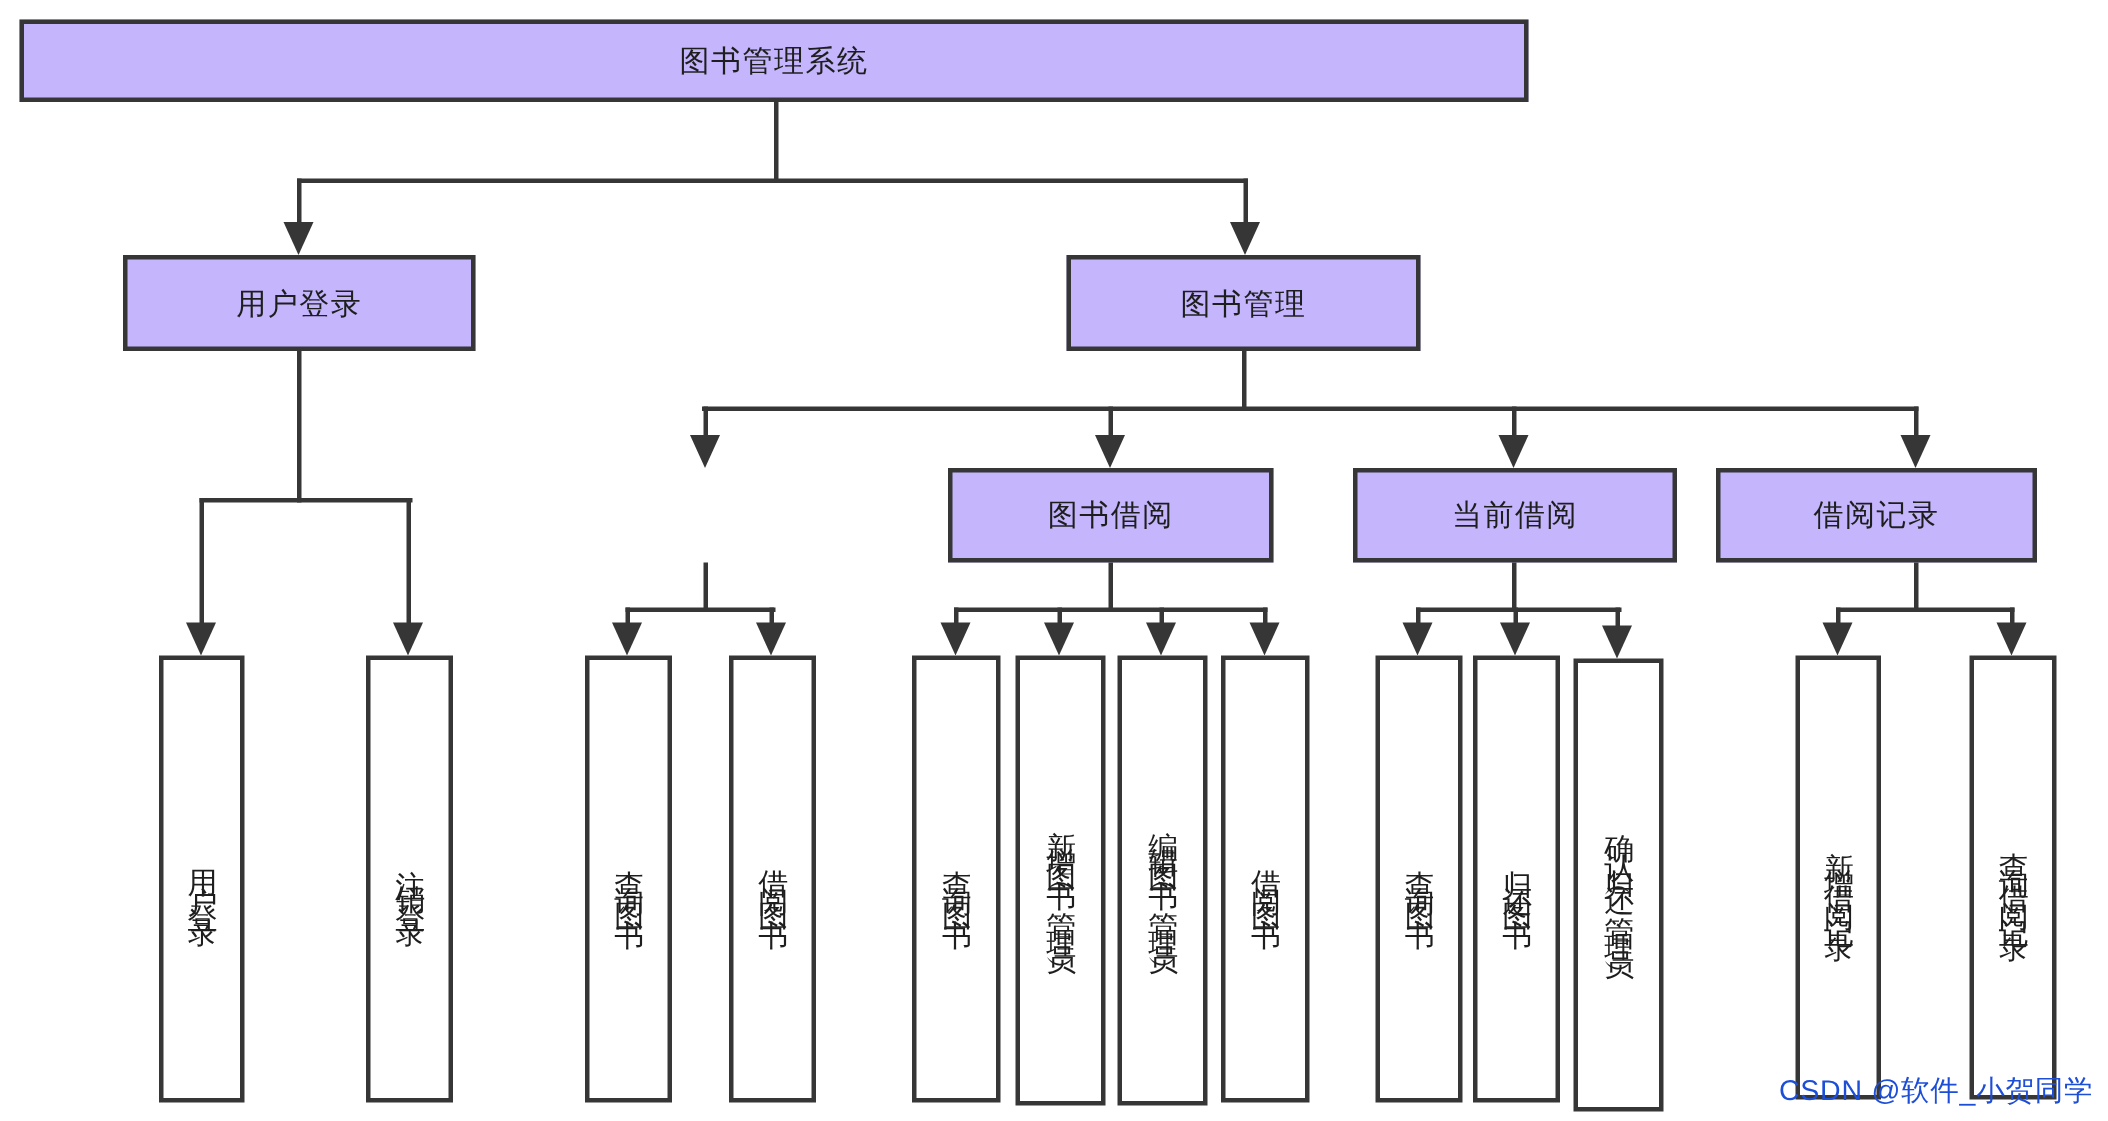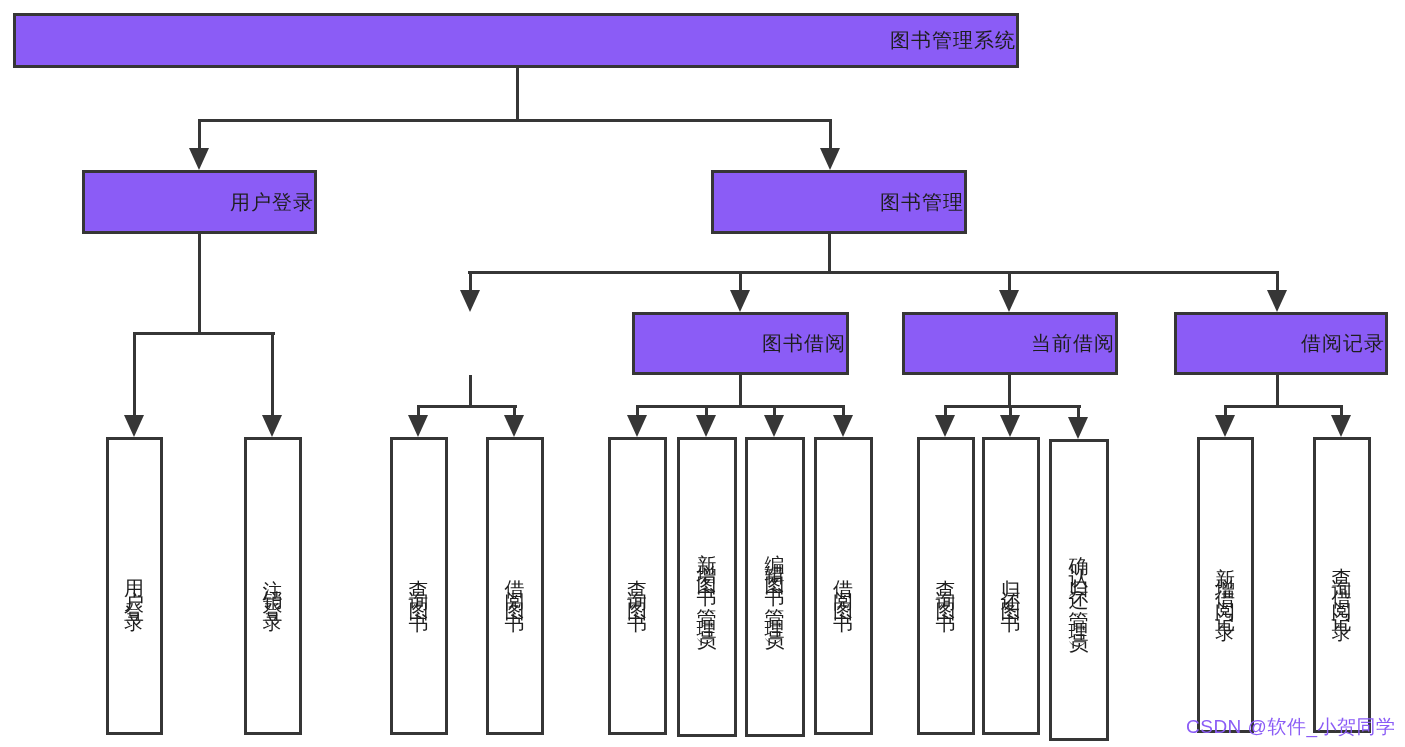--- a/index.html
+++ b/index.html
@@ -2,42 +2,42 @@
 <html><head>
 <meta charset="utf-8">
 <style>
   html,body{margin:0;padding:0;background:#ffffff;}
   .stage{
     position:relative;width:1405px;height:747px;background:#ffffff;
     font-family:"Liberation Sans", sans-serif;overflow:hidden;
   }
   .box{
     position:absolute;box-sizing:border-box;
-    border:3px solid #363636;background:#8b5cf6;
-    display:flex;align-items:center;justify-content:flex-end;
+    border:3px solid #363636;background:#c4b5fd;
+    display:flex;align-items:center;justify-content:center;
     font-size:20px;color:#1e1e1e;letter-spacing:1px;white-space:nowrap;
   }
   .vbox{
     position:absolute;box-sizing:border-box;
     border:3px solid #363636;background:#ffffff;
     display:flex;align-items:center;justify-content:center;
   }
   .vbox span{
     writing-mode:vertical-rl;text-orientation:mixed;
     font-size:20px;color:#1e1e1e;letter-spacing:11px;line-height:1;
   }
   .line{position:absolute;background:#363636;}
   .arrow{
     position:absolute;width:0;height:0;
     border-left:10px solid transparent;border-right:10px solid transparent;
     border-top:22px solid #363636;
   }
   .watermark{
     position:absolute;left:1186px;top:714px;z-index:5;
-    font-size:19px;color:#8b5cf6;letter-spacing:0.5px;white-space:nowrap;
+    font-size:19px;color:#1d4ed8;letter-spacing:0.5px;white-space:nowrap;
   }
 </style>
 </head>
 <body>
 
 <div class="stage">
 
   <div class="box" style="left:13px;top:13px;width:1006px;height:55px;">
     <span>图书管理系统</span>
   </div>
@@ -45,21 +45,21 @@
   <div class="line" style="left:516px;top:68px;width:3px;height:52px;"></div>
   <div class="line" style="left:198px;top:119px;width:634px;height:3px;"></div>
   <div class="line" style="left:198px;top:119px;width:3px;height:32px;"></div>
   <div class="arrow" style="left:189px;top:148px;"></div>
   <div class="line" style="left:829px;top:119px;width:3px;height:32px;"></div>
   <div class="arrow" style="left:820px;top:148px;"></div>
 
   <div class="box" style="left:82px;top:170px;width:235px;height:64px;">
     <span>用户登录</span>
   </div>
-  <div class="box" style="left:711px;top:170px;width:256px;height:64px;">
+  <div class="box" style="left:711px;top:170px;width:236px;height:64px;">
     <span>图书管理</span>
   </div>
 
   <div class="line" style="left:198px;top:234px;width:3px;height:101px;"></div>
   <div class="line" style="left:133px;top:332px;width:142px;height:3px;"></div>
   <div class="line" style="left:133px;top:332px;width:3px;height:85px;"></div>
   <div class="arrow" style="left:124px;top:415px;"></div>
   <div class="line" style="left:271px;top:332px;width:3px;height:85px;"></div>
   <div class="arrow" style="left:262px;top:415px;"></div>
 
@@ -73,21 +73,21 @@
   <div class="arrow" style="left:999px;top:290px;"></div>
   <div class="line" style="left:1276px;top:271px;width:3px;height:21px;"></div>
   <div class="arrow" style="left:1267px;top:290px;"></div>
 
   <div class="box" style="left:902px;top:312px;width:216px;height:63px;">
     <span>当前借阅</span>
   </div>
   <div class="box" style="left:632px;top:312px;width:217px;height:63px;">
     <span>图书借阅</span>
   </div>
-  <div class="box" style="left:1174px;top:312px;width:214px;height:63px;">
+  <div class="box" style="left:1144px;top:312px;width:214px;height:63px;">
     <span>借阅记录</span>
   </div>
 
   <div class="line" style="left:469px;top:375px;width:3px;height:33px;"></div>
   <div class="line" style="left:417px;top:405px;width:100px;height:3px;"></div>
   <div class="line" style="left:417px;top:405px;width:3px;height:12px;"></div>
   <div class="arrow" style="left:408px;top:415px;"></div>
   <div class="line" style="left:513px;top:405px;width:3px;height:12px;"></div>
   <div class="arrow" style="left:504px;top:415px;"></div>
 

